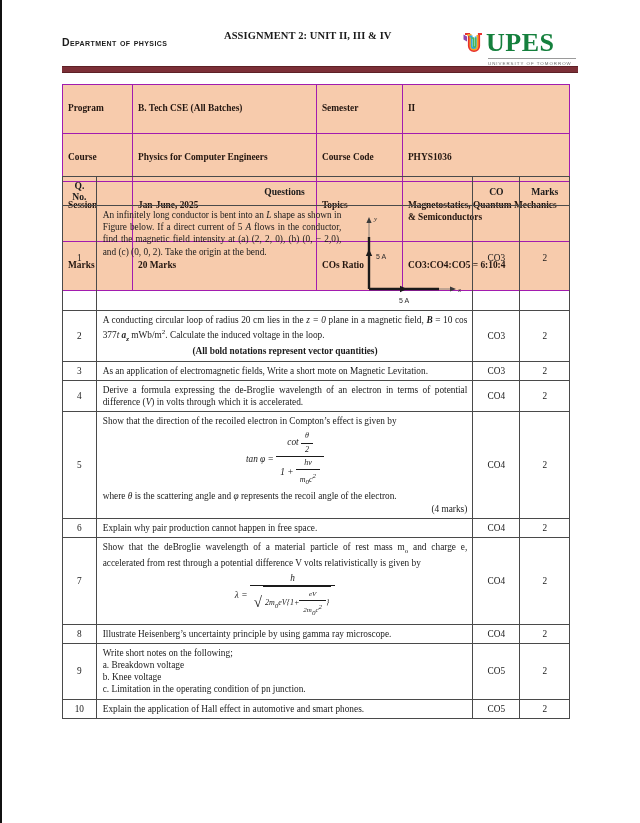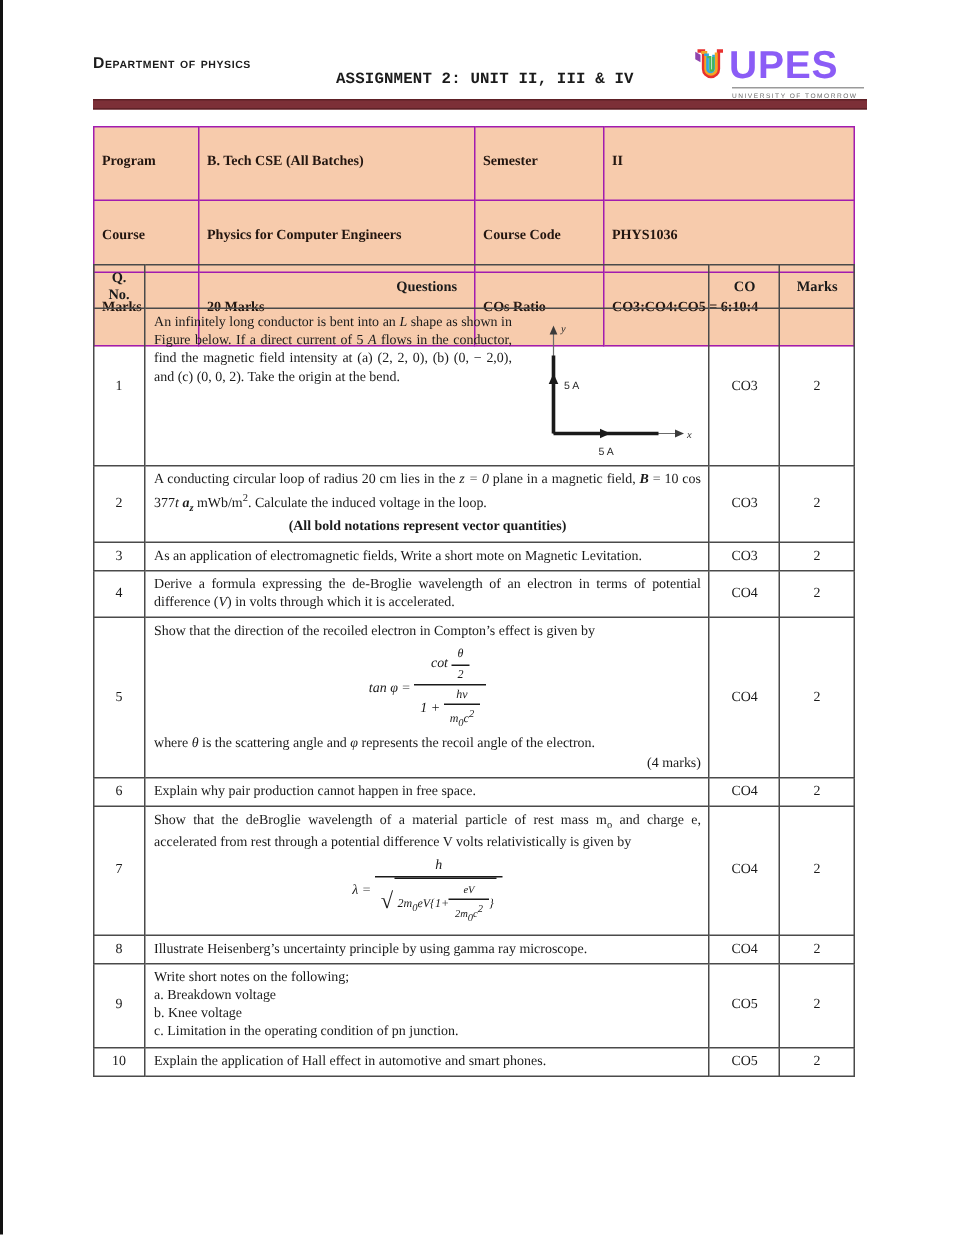--- a/index.html
+++ b/index.html
@@ -40,45 +40,45 @@
     font-weight: bold;
     font-size: 10.5px;
     letter-spacing: 0.4px;
     color: #1b1b1b;
     font-variant: small-caps;
     text-transform: lowercase;
   }
   .hdr-dept::first-letter { text-transform: uppercase; }
   .hdr-assign {
     position: absolute;
-    left: 162px; top: 17px;
-    font-family: Liberation Mono, monospace;
+    left: 162px; top: 0;
+    font-family: Liberation Serif, serif;
     font-weight: bold;
     font-size: 10.5px;
     letter-spacing: 0.1px;
     color: #1b1b1b;
   }
   .logo {
     position: absolute;
     right: 0; top: 0;
     width: 118px; height: 38px;
   }
   .logo-mark {
     position: absolute;
     left: 2px; top: 2px;
     width: 24px; height: 24px;
   }
   .logo-word {
     position: absolute;
     left: 26px; top: -1px;
-    font-family: Liberation Sans, sans-serif;
+    font-family: Liberation Serif, serif;
     font-size: 26px;
     font-weight: bold;
     letter-spacing: 0.5px;
-    color: #8b5cf6;
+    color: #15803d;
     line-height: 28px;
   }
   .logo-tag {
     position: absolute;
     left: 28px; top: 28px;
     font-family: "Liberation Sans", sans-serif;
     font-size: 4.4px;
     letter-spacing: 1.0px;
     color: #6a6a6a;
     border-top: 1px solid #9a9a9a;
@@ -224,20 +224,26 @@
         <td class="k">Program</td>
         <td class="v1">B. Tech CSE  (All Batches)</td>
         <td class="k2">Semester</td>
         <td class="v2">II</td>
       </tr>
       <tr>
         <td class="k">Course</td>
         <td class="v1">Physics for Computer Engineers</td>
         <td class="k2">Course Code</td>
         <td class="v2">PHYS1036</td>
+      </tr>
+      <tr>
+        <td class="k">Session</td>
+        <td class="v1">Jan-June, 2025</td>
+        <td class="k2">Topics</td>
+        <td class="v2">Magnetostatics, Quantum Mechanics &amp; Semiconductors</td>
       </tr>
       <tr>
         <td class="k">Marks</td>
         <td class="v1">20 Marks</td>
         <td class="k2">COs Ratio</td>
         <td class="v2">CO3:CO4:CO5 = 6:10:4</td>
       </tr>
     </tbody>
   </table>
 

